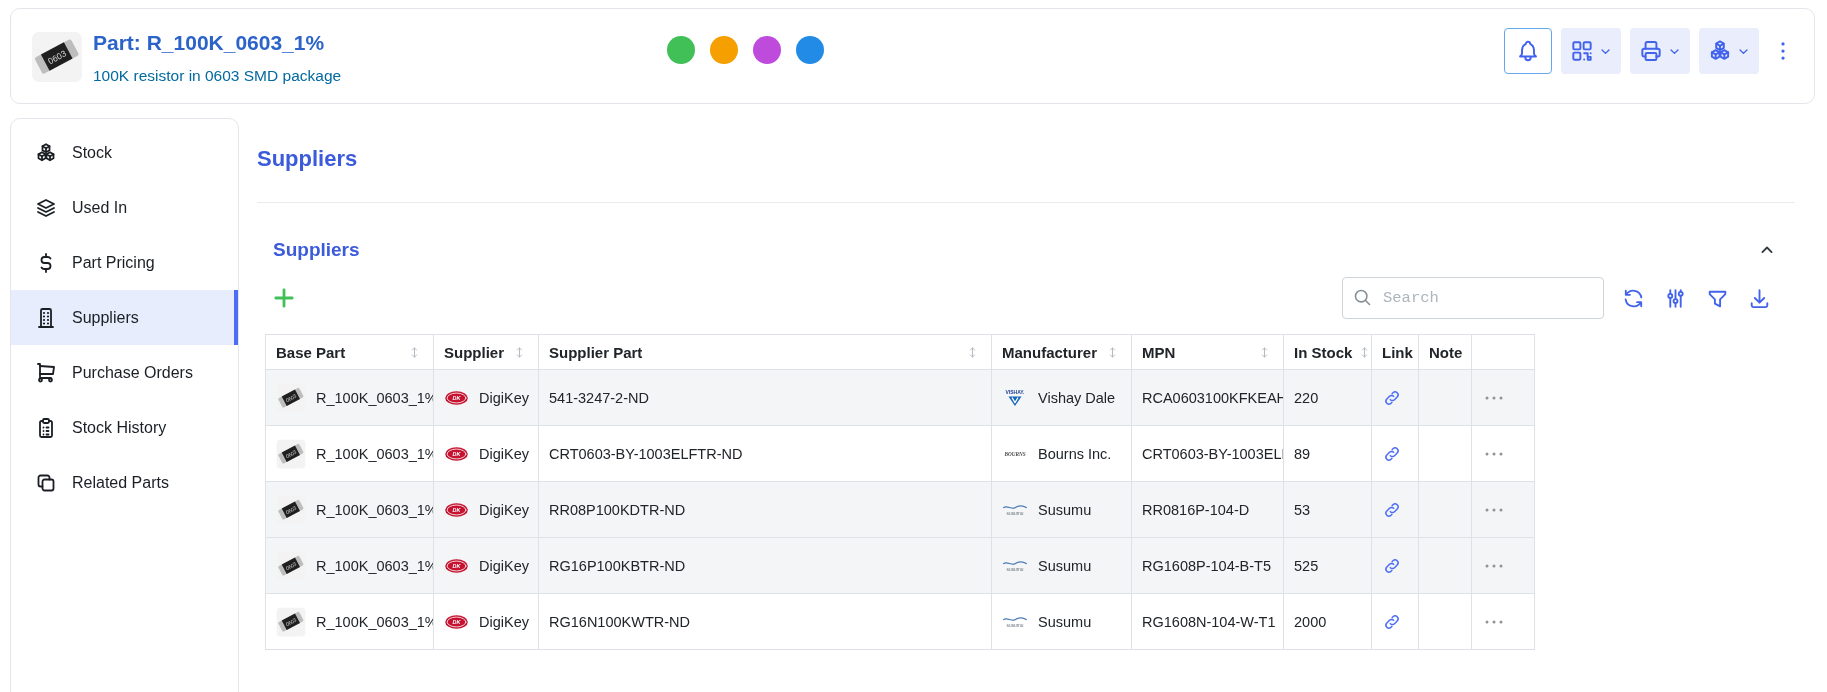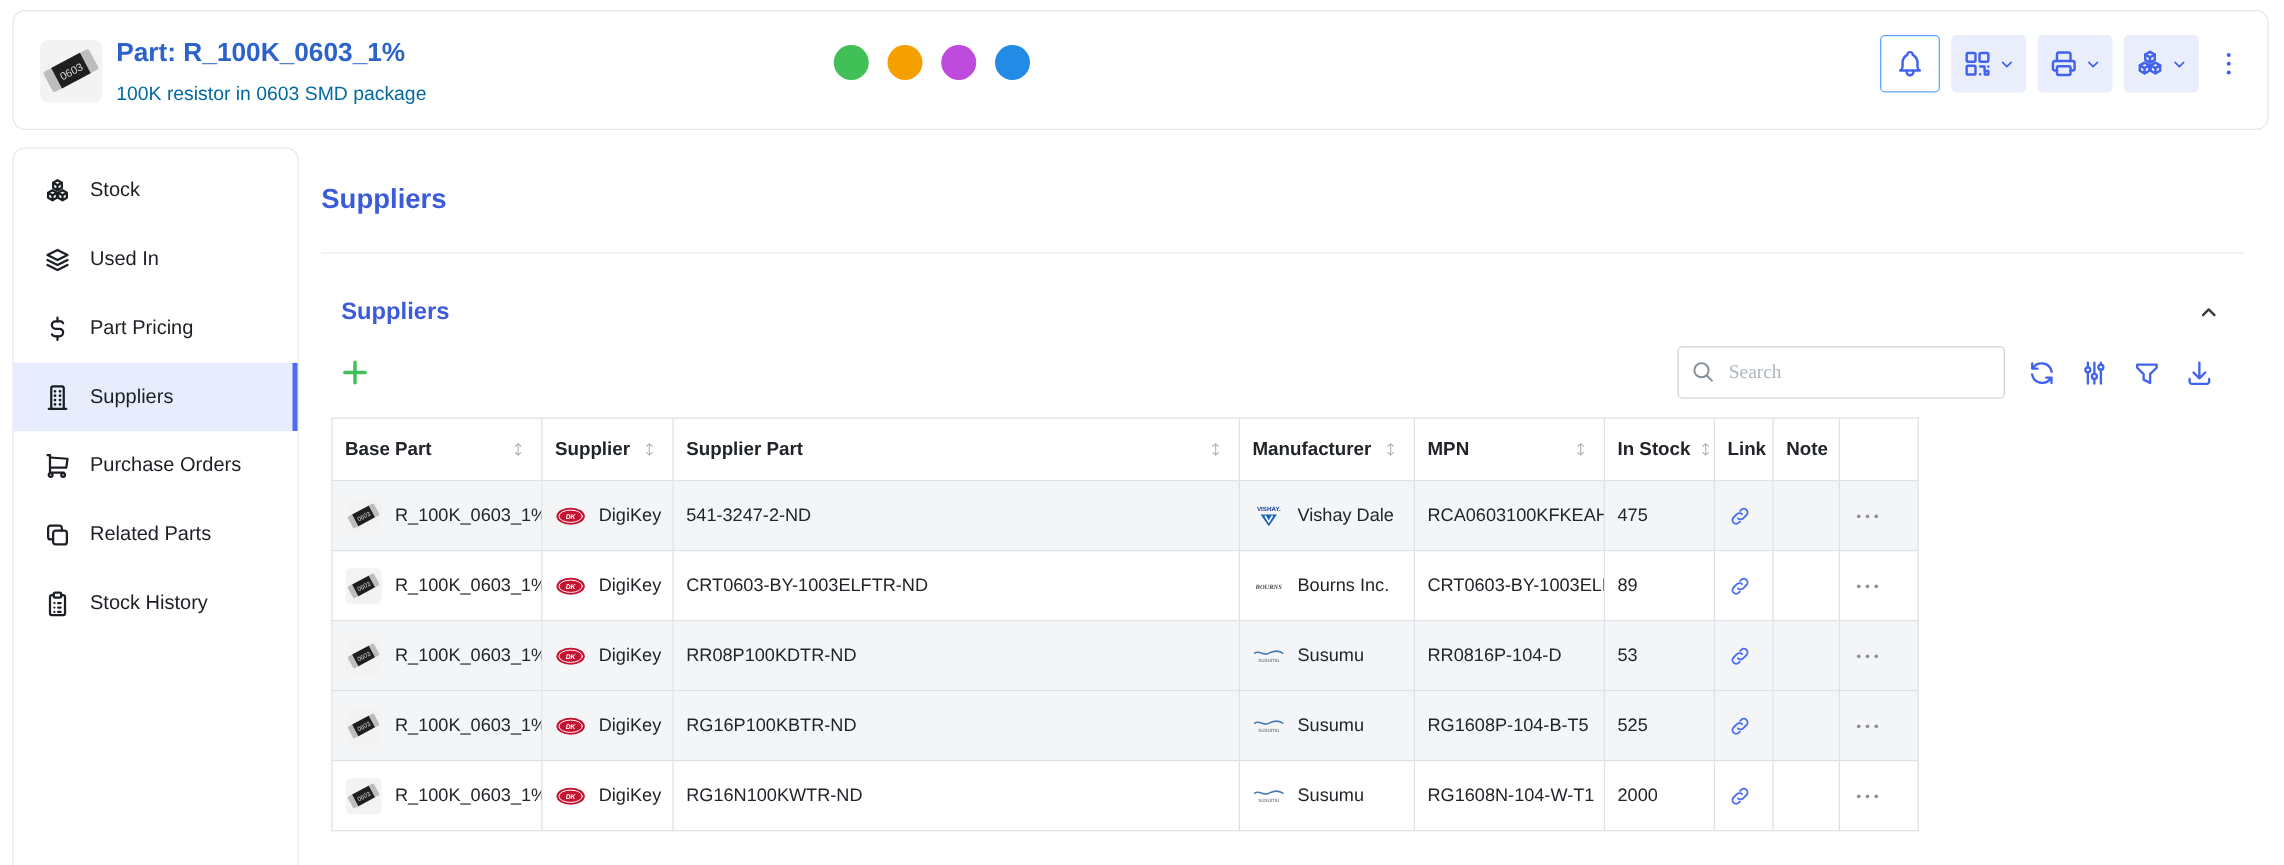--- a/index.html
+++ b/index.html
@@ -38,31 +38,31 @@
   .title-divider { margin:30px 32px 0 17px; border-top:1px solid #e9ecef; }
   .panel-head { display:flex; justify-content:space-between; align-items:center; margin:36px 50px 0 33px; }
   .panel-title { font-size:19px; font-weight:700; color:#3b5bdb; }
   .collapse-btn { width:20px; height:20px; color:#343a40; background:none; border:none; padding:0; cursor:pointer; display:inline-flex; }
 
   .toolbar { display:flex; align-items:center; margin:16px 55px 0 30px; }
   .add-btn { width:28px; height:28px; color:#40c057; background:none; border:none; padding:0; cursor:pointer; display:inline-flex; }
   .toolbar-right { margin-left:auto; display:flex; align-items:center; gap:17px; }
   .searchbox { position:relative; width:262px; height:42px; }
   .searchbox input { width:100%; height:100%; border:1px solid #ced4da; border-radius:4px;
-    padding:0 12px 0 40px; font-size:15.5px; color:#212529; font-family:Liberation Serif, serif; outline:none; }
+    padding:0 12px 0 40px; font-size:15.5px; color:#212529; font-family:Liberation Mono, monospace; outline:none; }
   .searchbox input::placeholder { color:#adb5bd; }
   .search-icon { position:absolute; left:10px; top:10px; width:21px; height:21px; color:#868e96; display:inline-flex; }
   .tool-btn { width:25px; height:25px; color:#4263eb; background:none; border:none; padding:0; cursor:pointer; display:inline-flex; }
 
   
   .suppliers-table { border-collapse:collapse; table-layout:fixed; width:1269px; margin:15px 0 0 25px;
     font-size:14.5px; color:#212529; }
   .suppliers-table th, .suppliers-table td { border:1px solid #dee2e6; padding:0 10px;
     white-space:nowrap; overflow:hidden; text-align:left; }
-  .suppliers-table thead th { height:50px; font-weight:700; font-size:15px; background:#fff; }
+  .suppliers-table thead th { height:35px; font-weight:700; font-size:15px; background:#fff; }
   .suppliers-table tbody td { height:56px; }
   .suppliers-table tbody tr:nth-child(1), .suppliers-table tbody tr:nth-child(3),
   .suppliers-table tbody tr:nth-child(4) { background:#f4f5f6; }
   .th-inner { display:flex; align-items:center; justify-content:space-between; gap:4px; }
   .sort { width:17px; height:17px; color:#b3bac1; display:inline-flex; flex:0 0 auto; }
   .cell-flex { display:flex; align-items:center; gap:10px; }
   .thumb { width:30px; height:30px; display:inline-flex; flex:0 0 auto; }
   .logo-s { width:25px; height:16px; display:inline-flex; flex:0 0 auto; }
   .logo-m { width:26px; height:22px; display:inline-flex; flex:0 0 auto; align-items:center; }
   .c-link, .c-actions { text-align:center; }
@@ -216,35 +216,35 @@
               <circle cx="16.5" cy="19" r="1.5"></circle>
               <path d="M17 17H6V3H4"></path>
               <path d="M6 5l14 1-1 7H6"></path>
             </svg>
           </span>
           <span>Purchase Orders</span>
         </li>
         <li class="nav-item">
           <span class="nav-icon">
             <svg xmlns="http://www.w3.org/2000/svg" viewBox="0 0 24 24" width="100%" height="100%" fill="none" stroke="currentColor" stroke-width="1.8" stroke-linecap="round" stroke-linejoin="round">
-              <rect x="8.5" y="8.5" width="11" height="11" rx="2"></rect>
-              <path d="M15.5 8.5v-2a2 2 0 0 0-2-2h-7a2 2 0 0 0-2 2v7a2 2 0 0 0 2 2h2"></path>
-            </svg>
-          </span>
-          <span>Related Parts</span>
+              <path d="M9 5H7.5A1.5 1.5 0 0 0 6 6.5v13A1.5 1.5 0 0 0 7.5 21h9a1.5 1.5 0 0 0 1.5-1.5v-13A1.5 1.5 0 0 0 16.5 5H15"></path>
+              <rect x="9" y="3" width="6" height="4" rx="1.2"></rect>
+              <path d="M9.5 11.5h.01M12.5 11.5h2M9.5 15h.01M12.5 15h2M9.5 18.5h.01M12.5 18.5h2"></path>
+            </svg>
+          </span>
+          <span>Stock History</span>
         </li>
         <li class="nav-item">
           <span class="nav-icon">
             <svg xmlns="http://www.w3.org/2000/svg" viewBox="0 0 24 24" width="100%" height="100%" fill="none" stroke="currentColor" stroke-width="1.8" stroke-linecap="round" stroke-linejoin="round">
-              <path d="M9 5H7.5A1.5 1.5 0 0 0 6 6.5v13A1.5 1.5 0 0 0 7.5 21h9a1.5 1.5 0 0 0 1.5-1.5v-13A1.5 1.5 0 0 0 16.5 5H15"></path>
-              <rect x="9" y="3" width="6" height="4" rx="1.2"></rect>
-              <path d="M9.5 11.5h.01M12.5 11.5h2M9.5 15h.01M12.5 15h2M9.5 18.5h.01M12.5 18.5h2"></path>
-            </svg>
-          </span>
-          <span>Stock History</span>
+              <rect x="8.5" y="8.5" width="11" height="11" rx="2"></rect>
+              <path d="M15.5 8.5v-2a2 2 0 0 0-2-2h-7a2 2 0 0 0-2 2v7a2 2 0 0 0 2 2h2"></path>
+            </svg>
+          </span>
+          <span>Related Parts</span>
         </li>
     </ul>
   </nav>
 
   <main class="main">
     <div class="page-title">Suppliers</div>
     <div class="title-divider"></div>
 
     <div class="panel-head">
       <span class="panel-title">Suppliers</span>
@@ -443,21 +443,21 @@
                   <svg xmlns="http://www.w3.org/2000/svg" viewBox="0 0 24 22" width="100%" height="100%" fill="none" stroke="currentColor" stroke-width="1.8" stroke-linecap="round" stroke-linejoin="round">
                     <text x="12" y="7" font-size="5" font-weight="bold" fill="#1b3f94" text-anchor="middle" stroke="none" font-family="Liberation Sans, sans-serif">VISHAY.</text>
                     <path d="M5.5 9.5h13L12 19z" fill="#1467b8" stroke="none"></path>
                     <path d="M9.3 11 12 15.6 14.7 11" stroke="#fff" stroke-width="1.3"></path>
                   </svg>
                 </span>
               <span>Vishay Dale</span>
             </span>
             </td>
             <td>RCA0603100KFKEAHP</td>
-            <td>475</td>
+            <td>220</td>
             <td class="c-link"><span class="link-icon">
                 <svg xmlns="http://www.w3.org/2000/svg" viewBox="0 0 24 24" width="100%" height="100%" fill="none" stroke="currentColor" stroke-width="1.8" stroke-linecap="round" stroke-linejoin="round">
                   <path d="M10 14a3.5 3.5 0 0 0 5 0l3.2-3.2a3.5 3.5 0 0 0-5-5l-1.1 1.1"></path>
                   <path d="M14 10a3.5 3.5 0 0 0-5 0l-3.2 3.2a3.5 3.5 0 0 0 5 5l1.1-1.1"></path>
                 </svg>
               </span></td>
             <td class="c-note"></td>
             <td class="c-actions"><span class="dots-icon">
                 <svg xmlns="http://www.w3.org/2000/svg" viewBox="0 0 24 24" width="100%" height="100%" fill="none" stroke="currentColor" stroke-width="1.8" stroke-linecap="round" stroke-linejoin="round">
                   <circle cx="5" cy="12" r="1.5" fill="currentColor" stroke="none"></circle>

